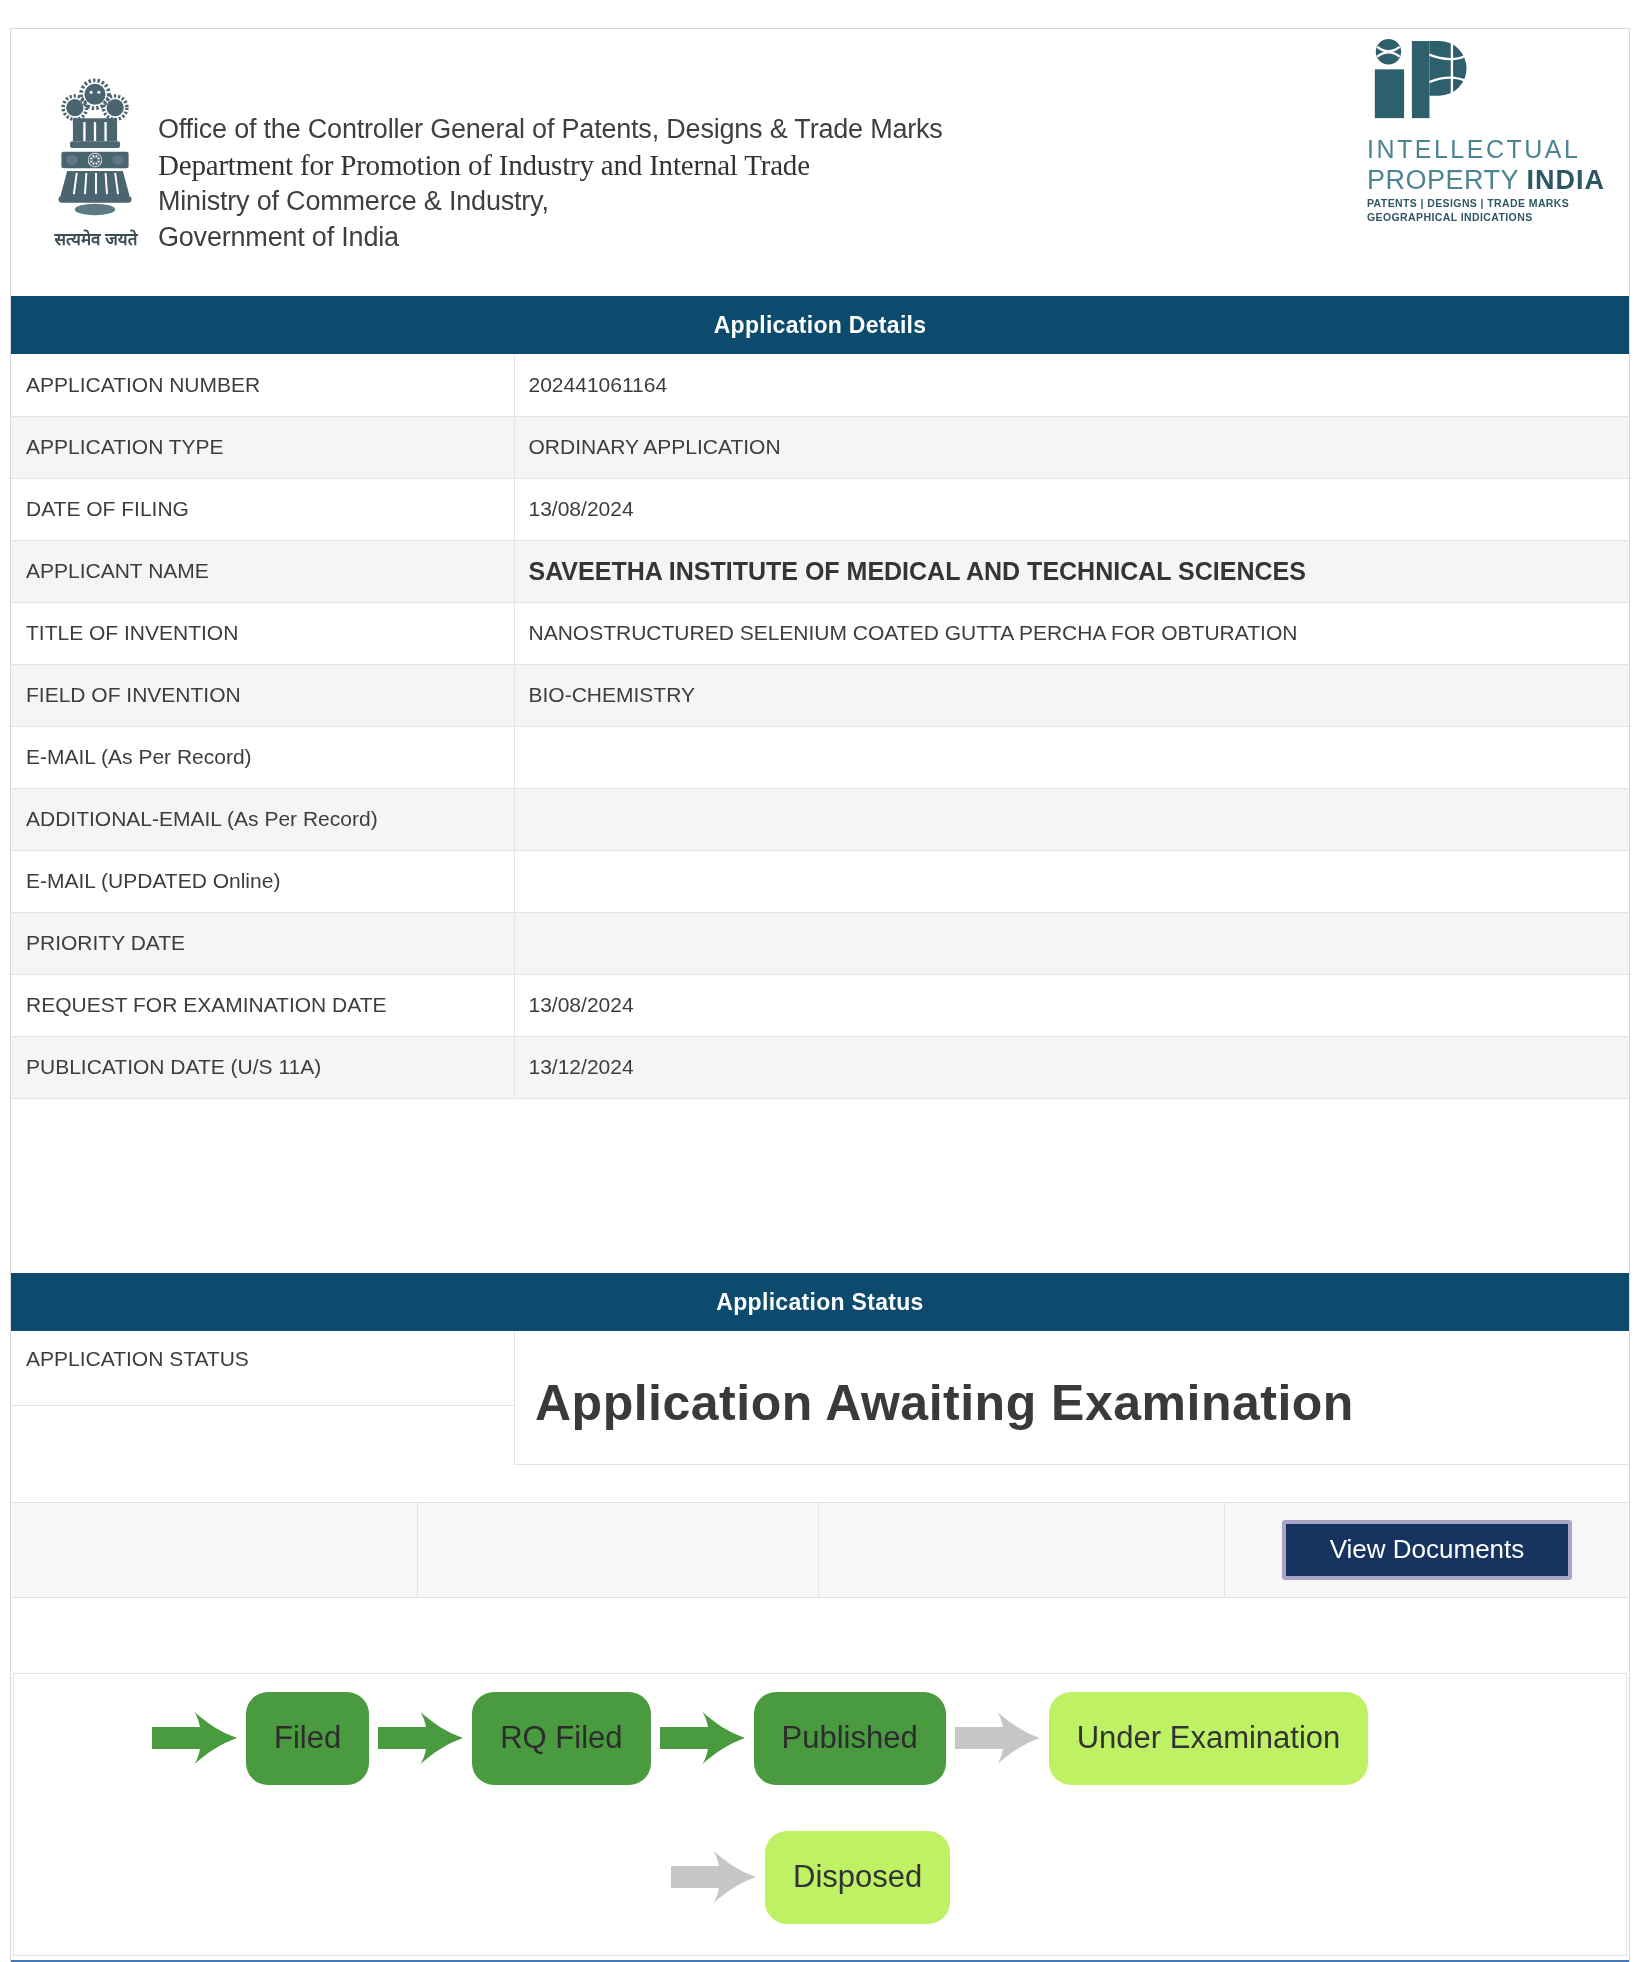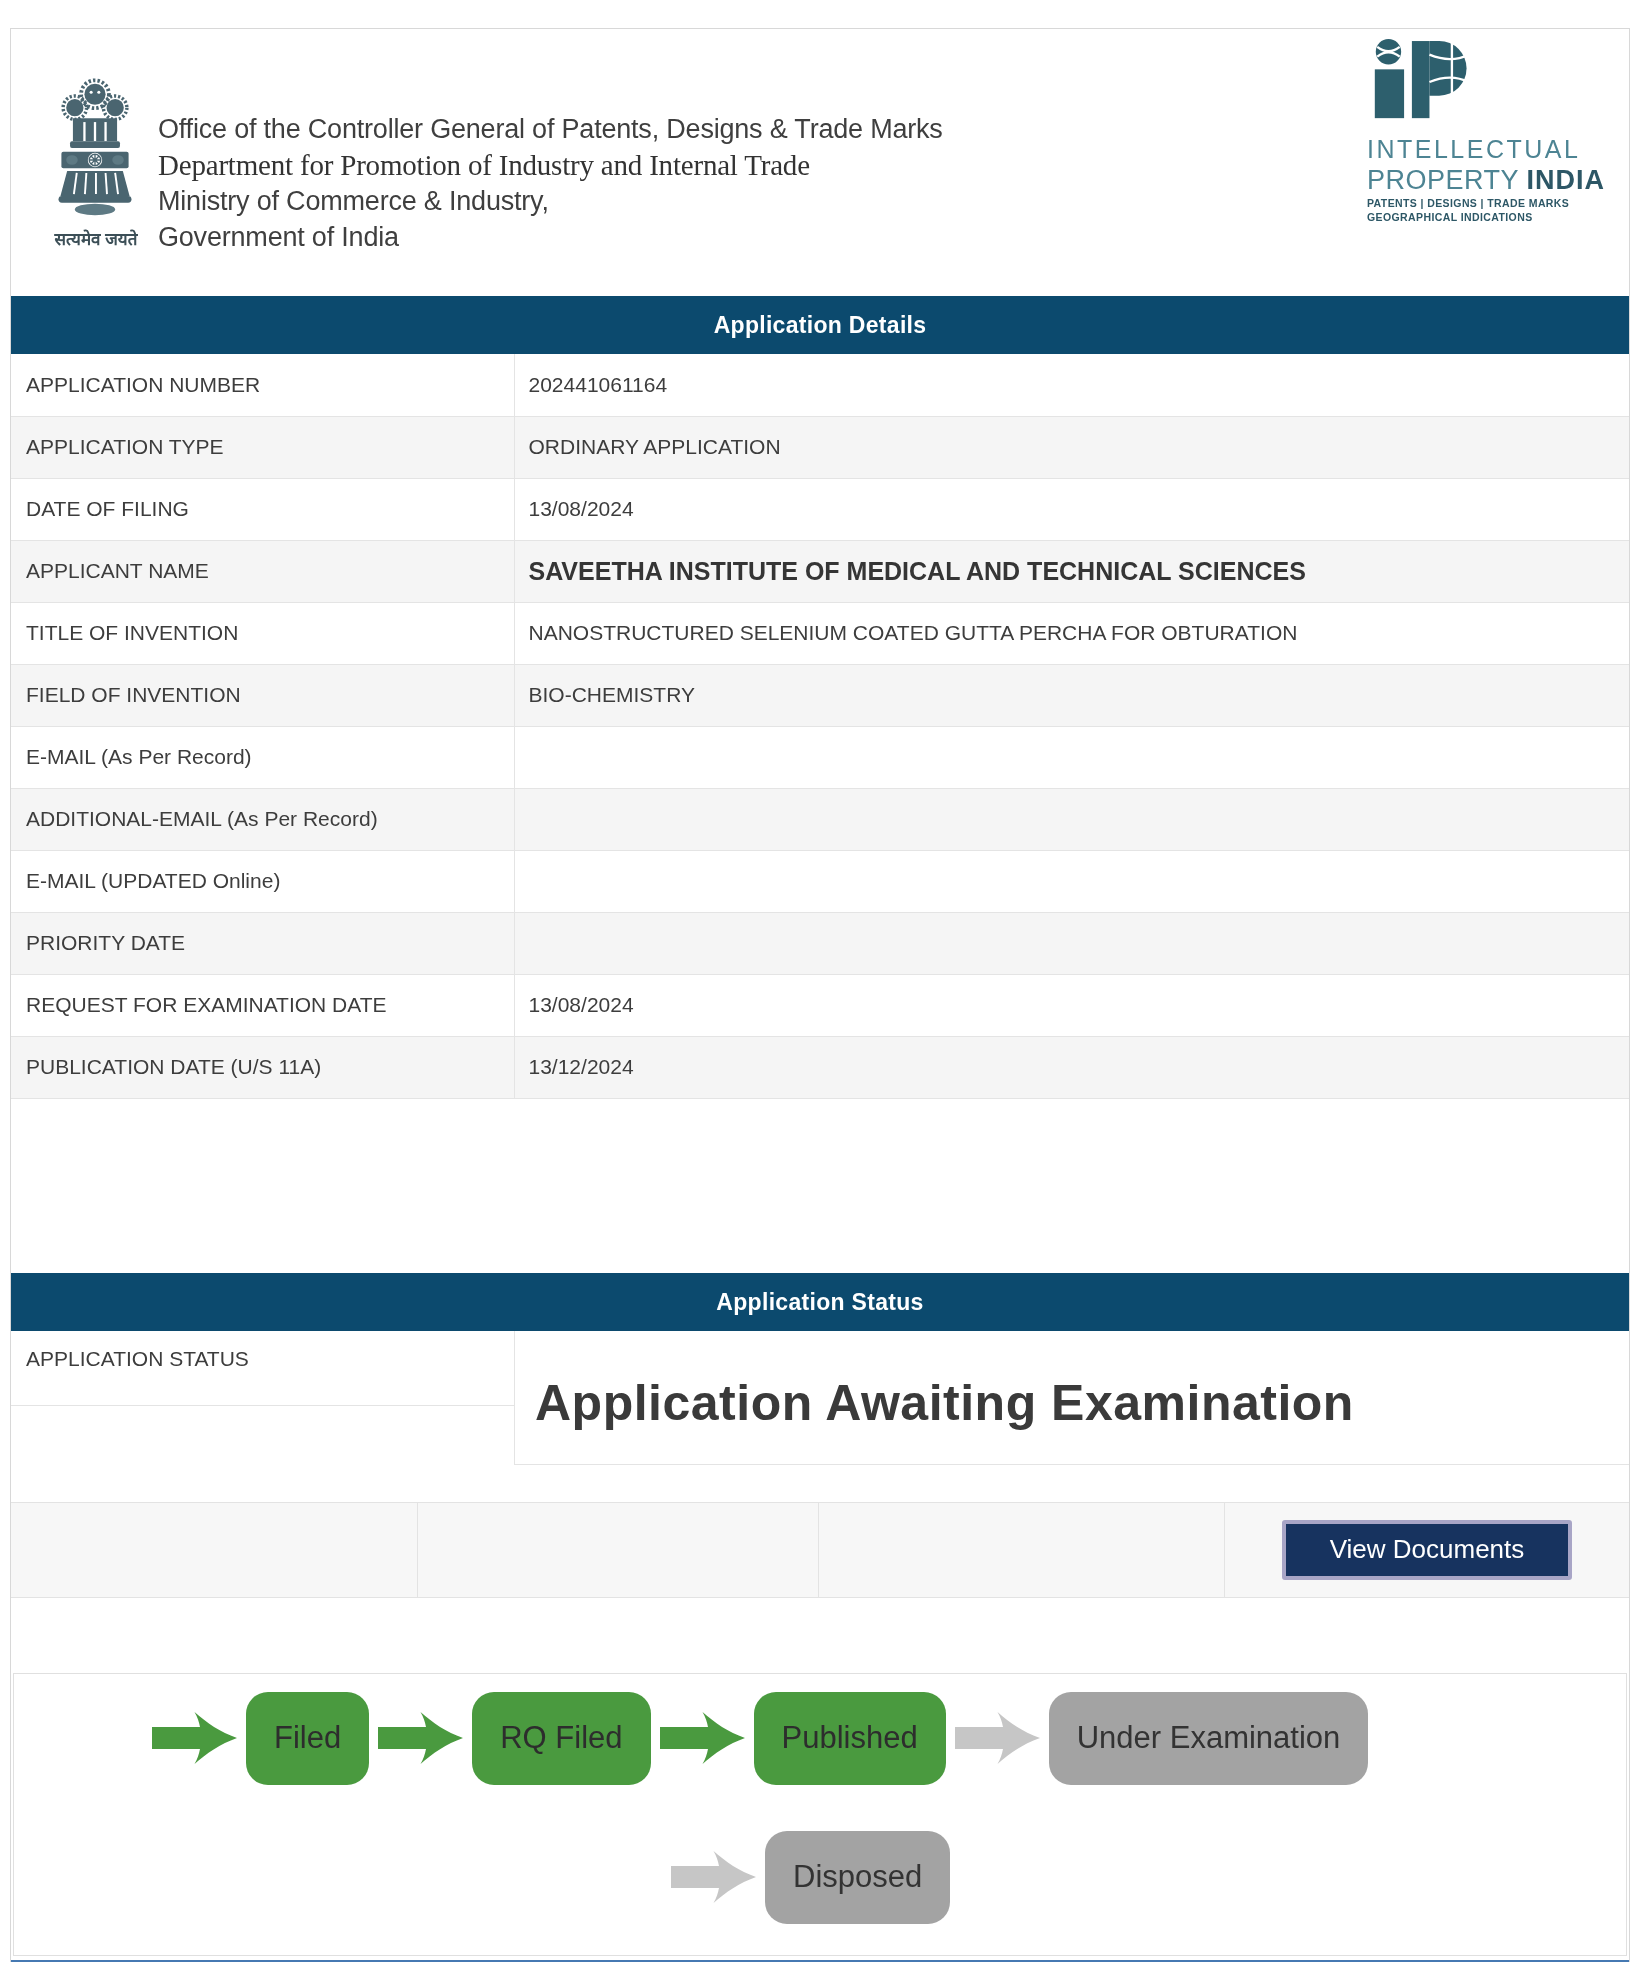--- a/index.html
+++ b/index.html
@@ -79,21 +79,21 @@
   .flow-item { display:flex; align-items:center; }
   .flow-item + .flow-item { margin-left:9px; }
   .flow-arrow { margin-right:9px; flex:none; }
   .flow-item.green .flow-arrow { color:#4a9a3f; }
   .flow-item.gray  .flow-arrow { color:#c6c6c6; }
   .flow-box {
     height:93px; display:flex; align-items:center; padding:0 28px;
     border-radius:22px; font-size:31px; color:#333333; white-space:nowrap;text-align:center;
   }
   .flow-item.green .flow-box { background:#4a9a3f; color:#2d2d2d; }
-  .flow-item.gray  .flow-box { background:#a3a3a3; color:#333333; }
+  .flow-item.gray  .flow-box { background:#bef264; color:#333333; }
 
   .bottom-gap { height:4px; }
   .bottom-blue { height:5px; background:#4679b2; }
 </style>
 </head>
 <body>
 
 <div class="page-frame">
 
   <div class="gov-header">

